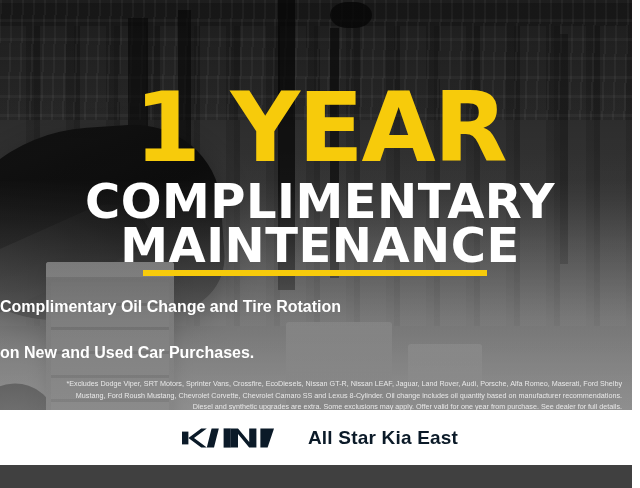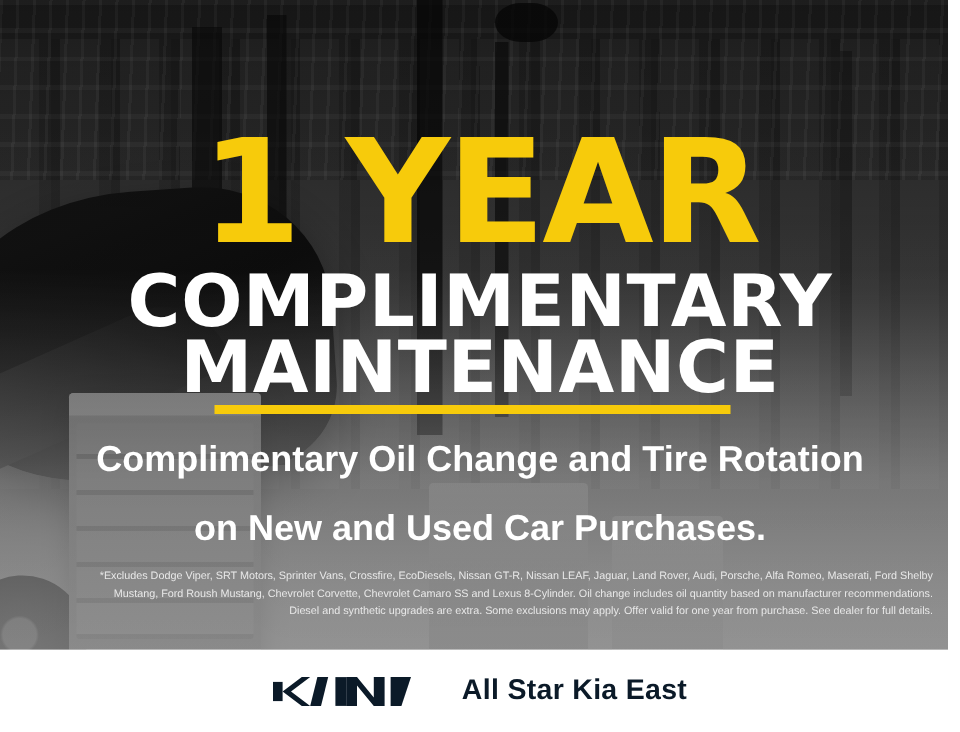--- a/index.html
+++ b/index.html
@@ -139,40 +139,40 @@
   }
   .headline-2{top:180px;font-size:48px;line-height:42px;letter-spacing:.5px;}
   .headline-3{top:224px;font-size:48px;line-height:42px;letter-spacing:.5px;}
 
   .rule{
     position:absolute;left:143px;top:270px;width:344px;height:6px;
     background:#F7CB0B;
   }
 
   .sub-1,.sub-2{
-    position:absolute;left:0;width:640px;text-align:center;
+    position:absolute;left:0;width:640px;
     color:#ffffff;font-weight:bold;
-    font-size:24px;line-height:30px;
+    font-size:16px;line-height:30px;
     font-family:"Liberation Sans",sans-serif;
   }
   .sub-1{top:292px;}
   .sub-2{top:338px;}
 
   .disclaimer{
     position:absolute;left:18px;top:378px;width:604px;
     text-align:right;
     color:#e8e8e8;
     font-size:7.2px;line-height:11.5px;
     font-family:"Liberation Sans",sans-serif;
   }
   .disclaimer span{display:block;white-space:nowrap;}
 
   
   #footer{
-    position:absolute;left:0;top:433px;width:640px;height:55px;
+    position:absolute;left:0;top:410px;width:640px;height:55px;
     background:#ffffff;
     display:flex;align-items:center;justify-content:center;gap:34px;
   }
   #kia-logo{display:block;}
   .dealer-name{
     color:#0B1A28;
     font-size:19px;font-weight:bold;
     letter-spacing:.2px;
     font-family:"Liberation Sans",sans-serif;
   }

